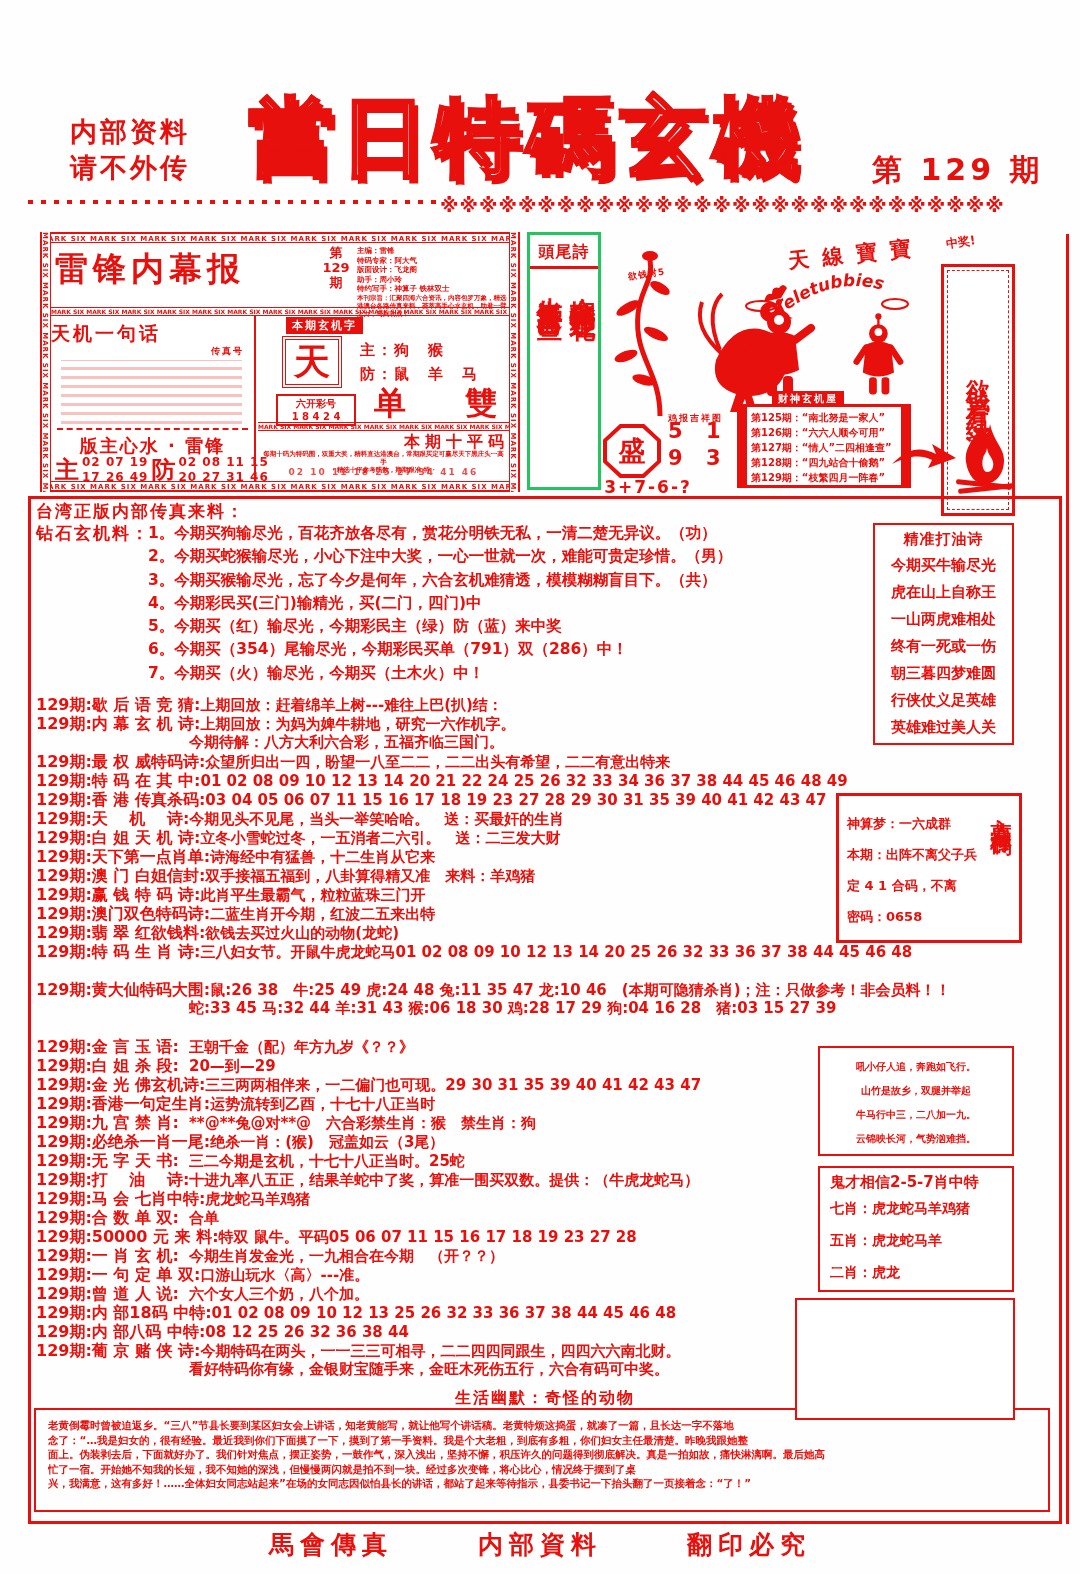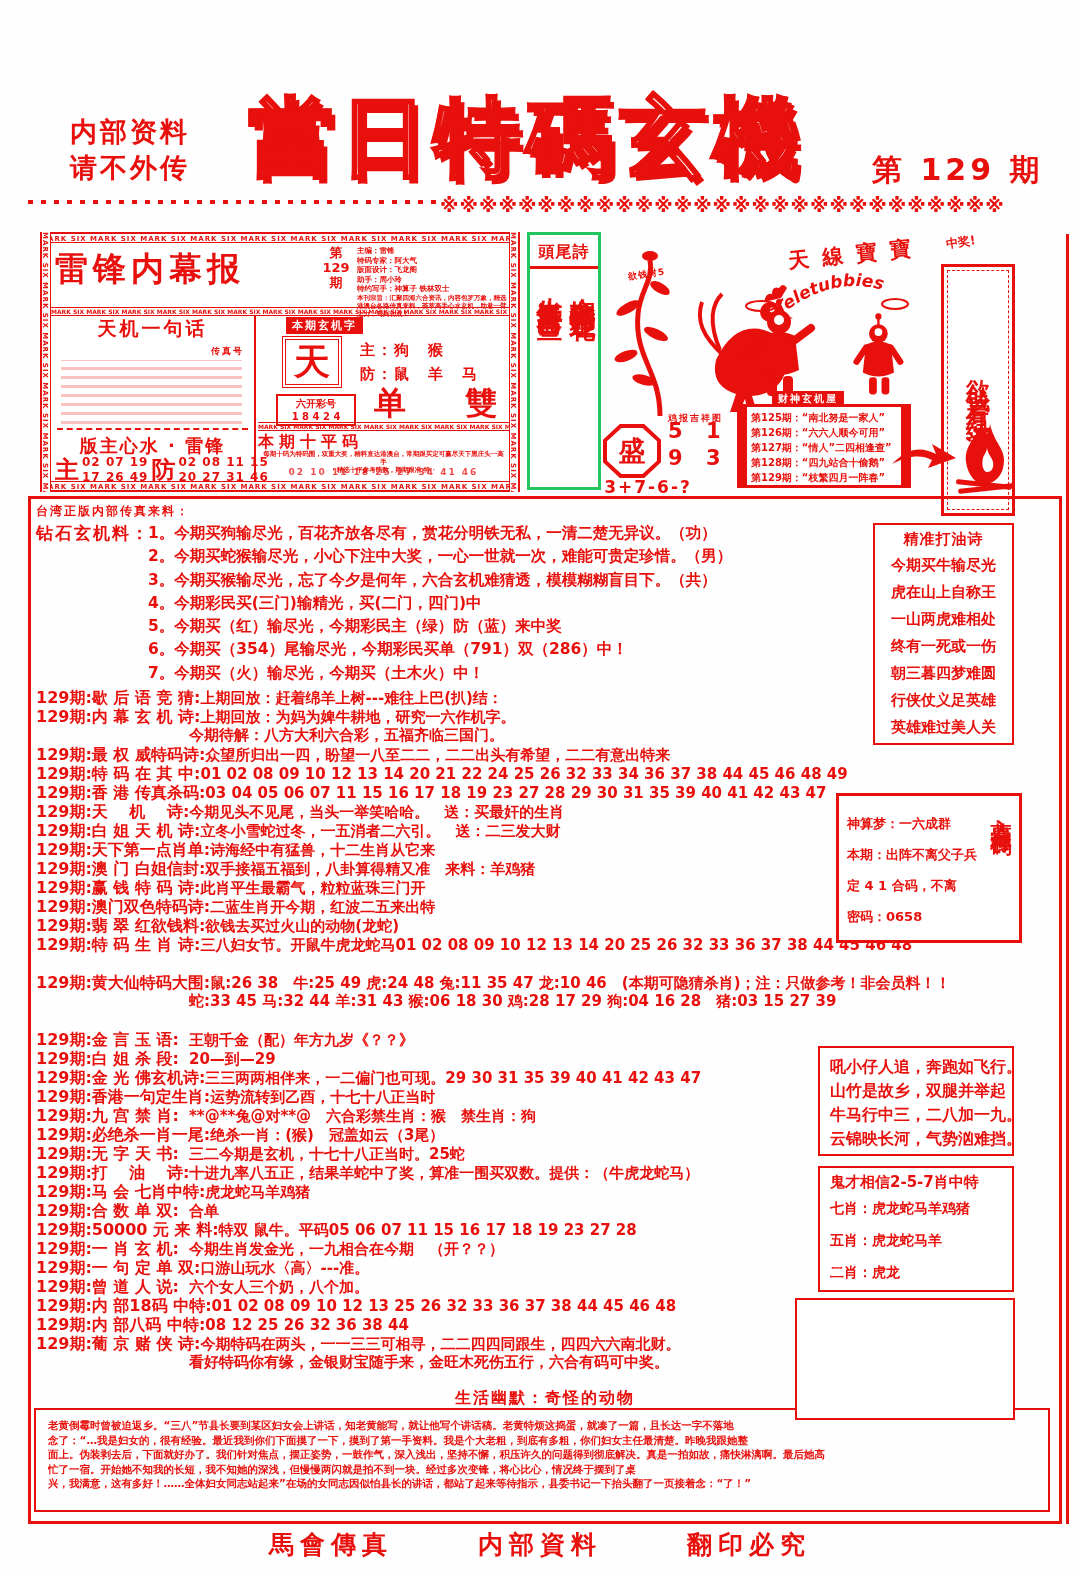--- a/index.html
+++ b/index.html
@@ -27,41 +27,41 @@
   .strip-l{top:0;bottom:0;left:0;width:11px;writing-mode:vertical-rl;line-height:10px;border-left:2px solid #e8100c;border-right:1px solid #e8100c}
   .strip-r{top:0;bottom:0;right:0;width:11px;writing-mode:vertical-rl;line-height:10px;border-right:2px solid #e8100c;border-left:1px solid #e8100c}
   .lf-in{position:absolute;inset:11px;background:#fff}
   .lf-name{left:4px;top:4px;font-size:33px;letter-spacing:5px;white-space:nowrap}
   .lf-issue{left:268px;top:2px;width:34px;font-size:13px;line-height:15px;text-align:center}
   .lf-staff{left:306px;top:3px;width:152px;font-size:7.5px;line-height:9.5px}
   .lf-note{left:306px;top:51px;width:152px;font-size:6.5px;line-height:8px}
   .lf-div1{left:0;right:0;top:64px;height:9px;font-size:6px;line-height:8px;overflow:hidden;white-space:nowrap;
       border-top:1px solid #e8100c;border-bottom:1px solid #e8100c}
   .lf-left{left:0;top:73px;width:205px;bottom:0;border-right:2px solid #e8100c;position:absolute}
-  .tj-title{text-align:center;font-size:19px;letter-spacing:3px}
+  .tj-title{margin-top:5px;text-align:left;font-size:19px;letter-spacing:3px}
   .tj-sub{position:absolute;right:10px;top:29px;font-size:9px;letter-spacing:2px}
   .tj-grid{position:absolute;left:10px;right:12px;top:44px;height:64px;opacity:.85;
       background:repeating-linear-gradient(0deg,rgba(232,16,12,.30) 0 3px,transparent 3px 9px),
                  repeating-linear-gradient(90deg,rgba(255,255,255,.7) 0 2px,transparent 2px 7px)}
   .tj-dash{position:absolute;left:6px;right:6px;top:112px;border-top:2px dashed #e8100c}
   .bz-title{position:absolute;left:0;right:0;top:118px;text-align:center;font-size:18px;letter-spacing:2px}
   .bz-nums{position:absolute;left:4px;right:0;top:138px;display:flex;align-items:center;gap:3px}
   .zf-char{font-size:24px}
   .zf-col{font-size:12px;line-height:15px;letter-spacing:1px;white-space:nowrap}
   .lf-right{position:absolute;left:207px;top:73px;right:0;bottom:0}
   .xj-badge{position:absolute;left:28px;top:1px;background:#e8100c;color:#fff;font-size:11px;padding:1px 6px;letter-spacing:2px}
   .tian-box{position:absolute;left:24px;top:20px;width:60px;height:52px;border:4px double #e8100c;
       display:flex;align-items:center;justify-content:center;font-size:36px}
   .zhufang{position:absolute;left:102px;top:22px;font-size:15px;line-height:24px;letter-spacing:2px;white-space:nowrap}
   .code-box{position:absolute;left:18px;top:78px;width:80px;border:2px solid #e8100c;text-align:center;
       font-size:10px;line-height:13px;padding:1px}
   .danshuang{position:absolute;left:116px;top:66px;font-size:32px;letter-spacing:24px;white-space:nowrap}
   .lf-div2{position:absolute;left:0;right:0;top:106px;height:9px;font-size:6px;line-height:8px;overflow:hidden;white-space:nowrap;
       border-top:1px solid #e8100c;border-bottom:1px solid #e8100c}
-  .pm-title{position:absolute;left:0;right:0;top:116px;text-align:left;font-size:16px;letter-spacing:5px}
+  .pm-title{position:absolute;left:0;right:0;top:116px;text-align:right;font-size:16px;letter-spacing:5px}
   .pm-notes{position:absolute;left:3px;right:3px;top:134px;font-size:6.5px;line-height:8px;text-align:center}
   .pm-nums{position:absolute;left:0;right:0;top:151px;text-align:center;font-size:9px;letter-spacing:2px;opacity:.75}
 
   
   .tw-box{left:527px;top:232px;width:74px;height:258px;border:3px solid #22c55e;background:#fff}
   .tw-head{height:34px;line-height:34px;text-align:center;font-size:16px;letter-spacing:1px;border-bottom:3px solid #e8100c}
   .tw-body{height:215px;writing-mode:vertical-rl;white-space:pre-line;font-size:26px;line-height:33px;
       padding:8px 3px;letter-spacing:3px}
 
   
@@ -85,40 +85,40 @@
 
   
   .banner{left:941px;top:264px;width:74px;height:252px;border:3px solid #e8100c;outline:1px dashed #e8100c;outline-offset:-7px;
       display:flex;align-items:center;justify-content:center;background:#fff}
   .banner-txt{writing-mode:vertical-rl;font-size:24px;letter-spacing:10px}
   .vline{left:1066px;top:234px;width:3px;height:1290px;background:#e8100c}
 
   
   .body-border{left:28px;top:496px;width:1034px;height:1028px;border:3px solid #e8100c}
   .content{left:36px;top:500px;width:1016px}
-  .intro{font-size:12px;line-height:22px;letter-spacing:2px}
+  .intro{font-size:17px;line-height:22px;letter-spacing:2px}
   .diamond{display:flex}
   .dlbl{font-size:17px;letter-spacing:2px;white-space:nowrap;width:112px;flex:none}
   .ditem{font-size:15.5px;line-height:23.3px;white-space:nowrap}
-  .blines{margin-top:3px}
+  .blines{margin-top:10px}
   .bline{font-size:15px;line-height:19px;white-space:nowrap;height:19px}
   .lbl{display:inline-block;min-width:153px;font-size:16px;white-space:nowrap}
   .btxt{font-size:15px}
 
   
   .sbox{background:#fff;border:2px solid #e8100c;z-index:5}
   .dayou{left:873px;top:523px;width:141px;height:222px;text-align:center;padding-top:5px}
   .dayou-title{font-size:15px;letter-spacing:1px;margin-bottom:3px}
   .dayou .dline{font-size:15px;line-height:27px;white-space:nowrap}
   .shensuan{left:836px;top:793px;width:186px;height:150px;border-width:3px;display:flex}
   .ss-lines{flex:1;padding:12px 2px 0 8px}
   .ss-lines .sline{font-size:13px;line-height:31px;white-space:nowrap}
   .ss-stamp{width:36px;writing-mode:vertical-rl;font-size:21px;letter-spacing:4px;display:flex;align-items:center;padding-top:6px}
   .poembox{left:818px;top:1046px;width:196px;height:110px;padding:7px 10px}
-  .prow{display:flex;justify-content:space-between;font-size:16px;line-height:24px;white-space:nowrap}
+  .prow{display:flex;justify-content:center;font-size:10px;line-height:24px;white-space:nowrap}
   .guicai{left:818px;top:1166px;width:196px;height:126px;padding:5px 10px}
   .guicai-title{font-size:15px;white-space:nowrap}
   .guicai .gline{font-size:14px;line-height:32px;white-space:nowrap}
   .emptybox{left:795px;top:1298px;width:220px;height:122px}
 
   
   .humor-title{left:28px;top:1388px;width:1034px;text-align:center;font-size:16px;letter-spacing:2px}
   .story-box{left:34px;top:1408px;width:1016px;height:104px;border:2px solid #e8100c;padding:8px 12px;background:transparent}
   .story-line{font-size:10.5px;line-height:14.5px;white-space:nowrap;overflow:hidden}
 

